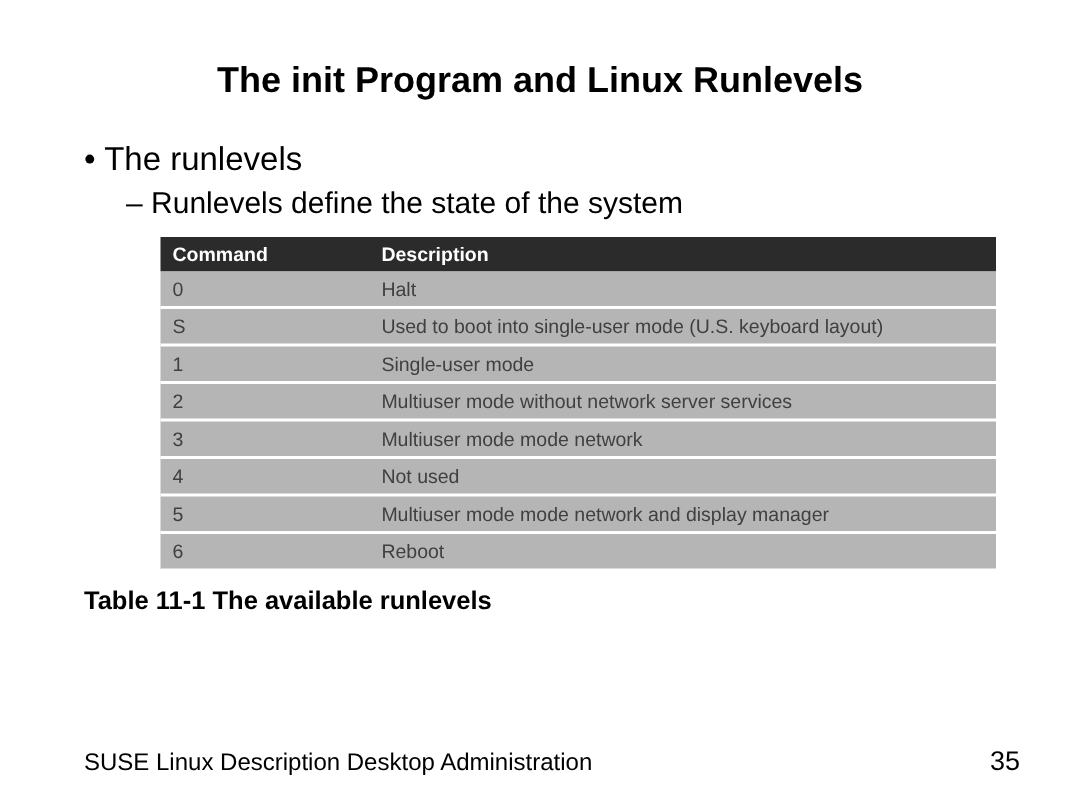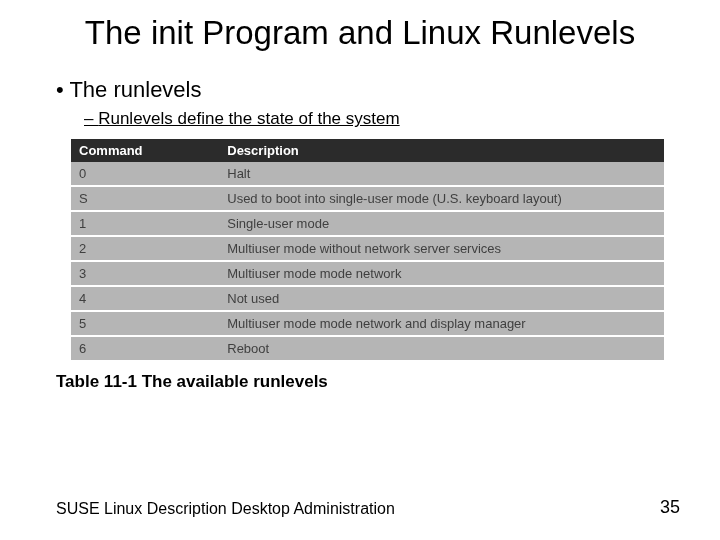--- a/index.html
+++ b/index.html
@@ -12,46 +12,46 @@
     color: #000;
   }
   .slide {
     position: relative;
     width: 720px;
     height: 540px;
     box-sizing: border-box;
   }
   .title {
     text-align: center;
-    font-size: 33px;
+    font-size: 24px;
     line-height: 1.25;
-    padding-top: 12px;
+    padding-top: 39px;
     padding-bottom: 18px;
+    font-weight: bold;
   }
   .bullets {
     padding-left: 56px;
     padding-right: 40px;
     font-size: 22px;
   }
   .b1 {
     margin: 6px 0 6px 0;
   }
   .b1::before {
     content: "• ";
   }
   .b2 {
     margin: 2px 0 10px 28px;
-    font-size: 17px;
-    text-decoration: underline;
+    font-size: 20px;
   }
   .b2::before {
     content: "– ";
   }
   .tablewrap {
-    margin: 8px 56px 0 42px;
+    margin: 8px 56px 0 78px;
     padding-left: 29px;
   }
   table.runlevels {
     width: 100%;
     border-collapse: collapse;
     font-size: 13px;
     color: #404040;
   }
   table.runlevels th {
     background: #2b2b2b;

